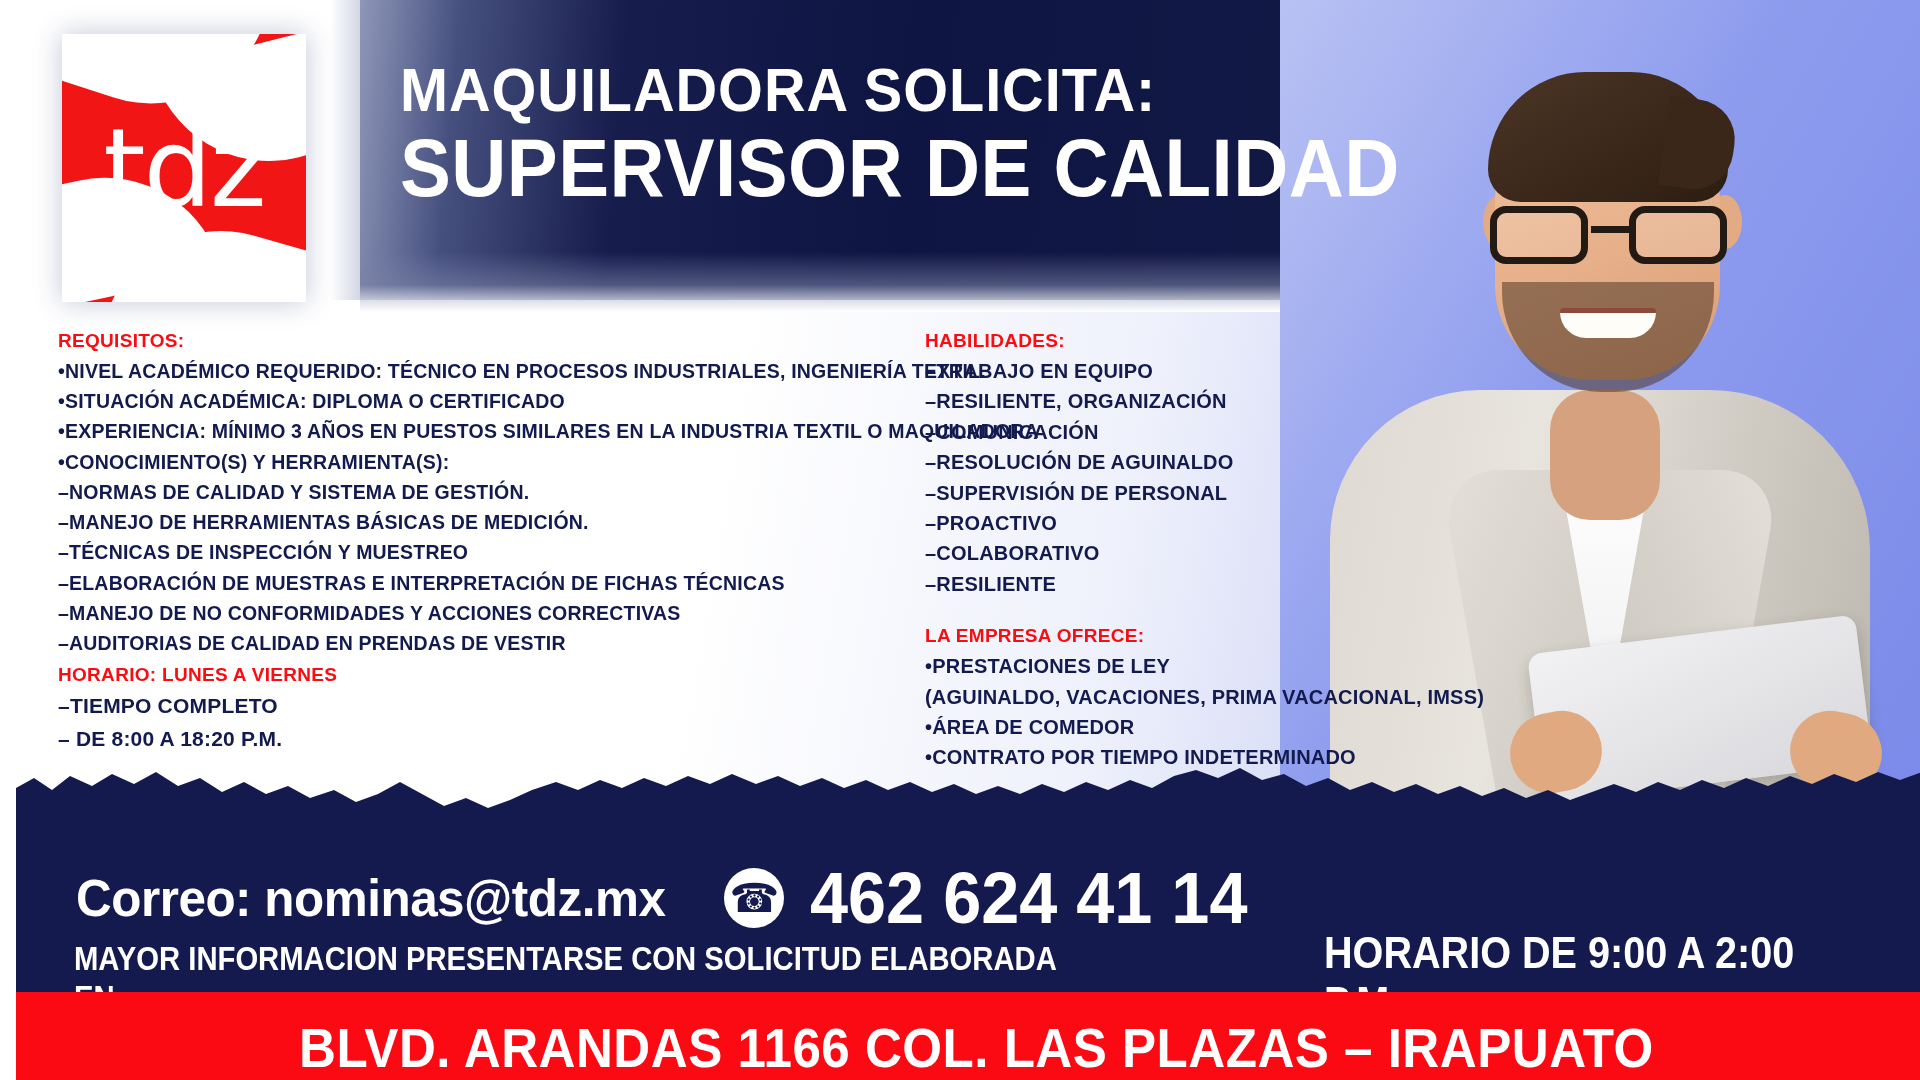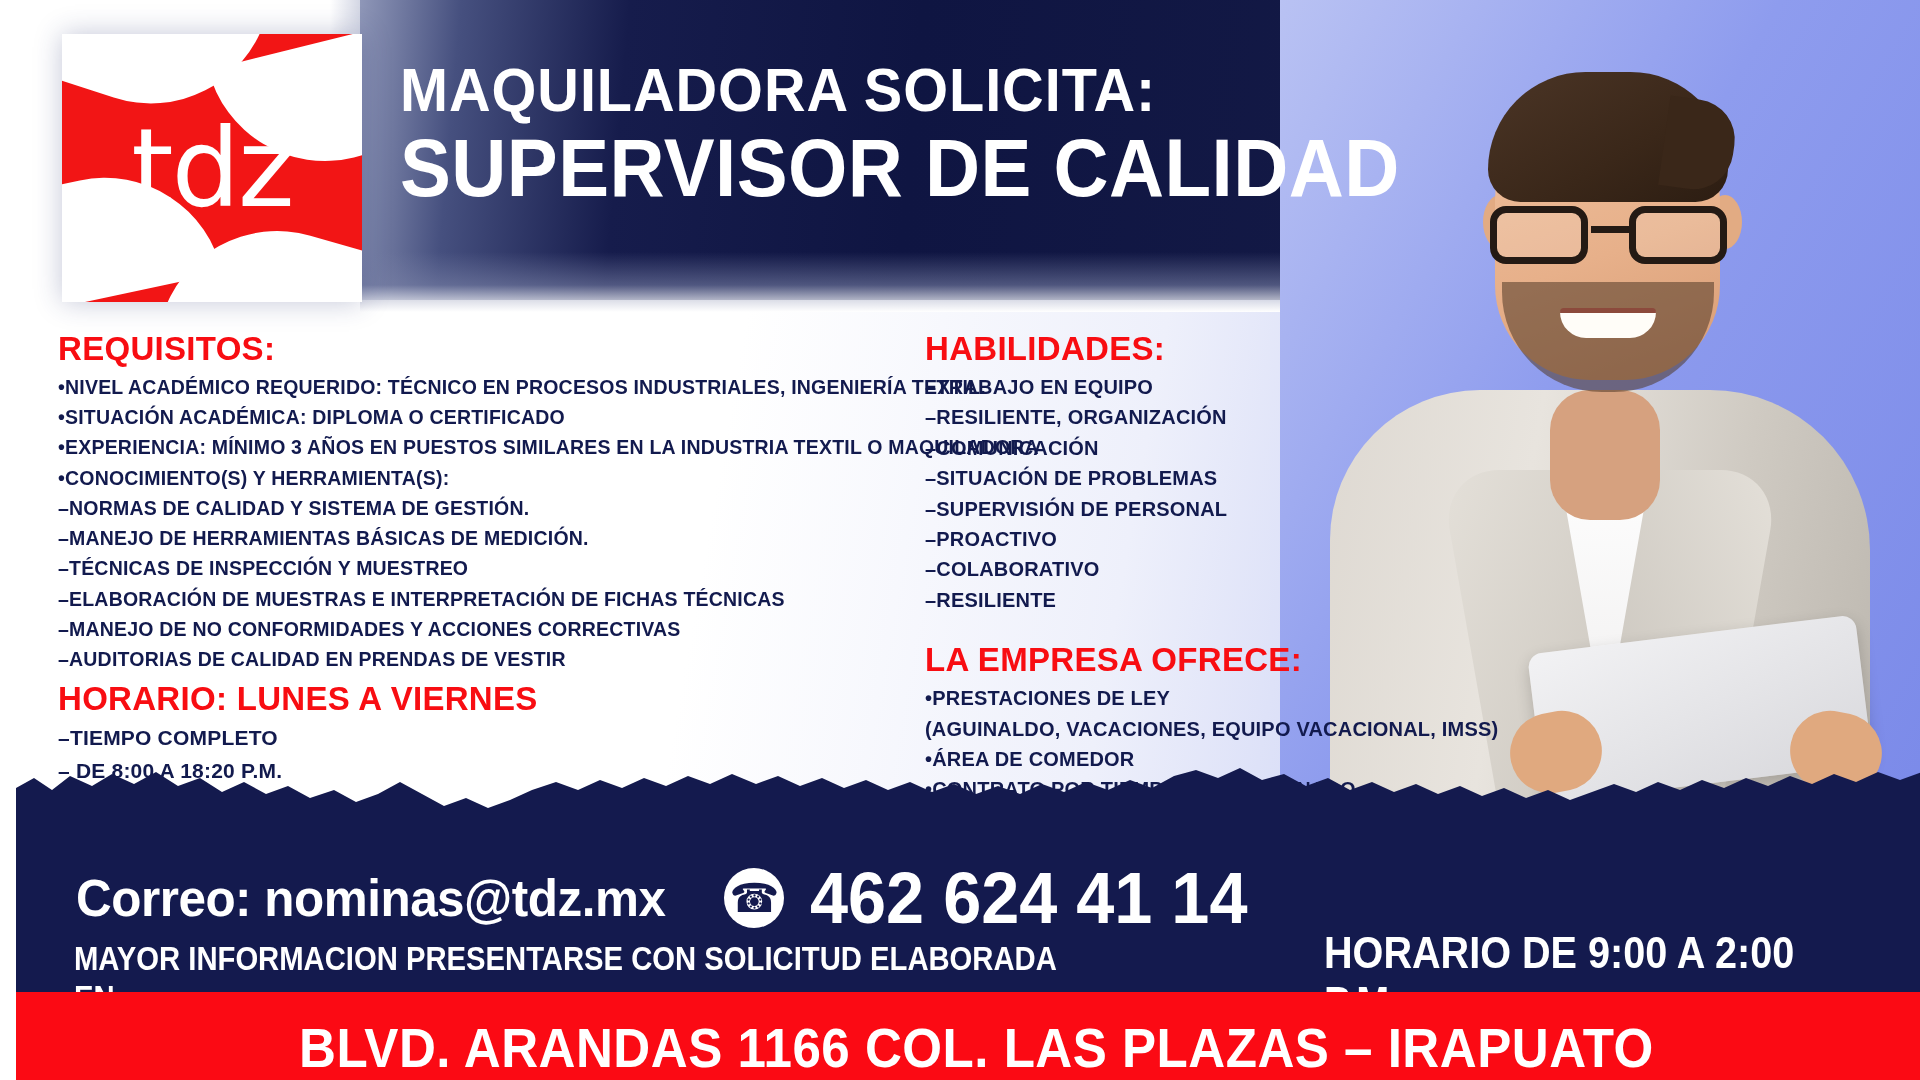--- a/index.html
+++ b/index.html
@@ -131,21 +131,21 @@
     line-height:1.02;
   }
   .h-line2{
     font-size:82px; font-weight:bold; letter-spacing:.5px;
     transform:scaleX(.93); transform-origin:left center;
     line-height:1.05; margin-top:4px;
   }
 
   
   .logo-box{
-    position:absolute; left:62px; top:34px; width:300px; height:268px;
+    position:absolute; left:62px; top:34px; width:244px; height:268px;
     background:#ffffff; z-index:6;
     box-shadow:0 0 26px rgba(40,50,110,.28);
   }
   .logo-inner{
     position:relative; width:100%; height:100%;
     background:#f21515; overflow:hidden;
   }
   .blade{
     position:absolute; background:#ffffff;
   }
@@ -164,21 +164,21 @@
   }
 
   
   .col-left{
     position:absolute; left:58px; top:330px; width:900px; z-index:5;
   }
   .col-right{
     position:absolute; left:925px; top:330px; width:470px; z-index:5;
   }
   .heading-red{
-    color:#f80d12; font-size:33px; font-weight:bold; letter-spacing:.3px;
+    color:#f80d12; font-size:19px; font-weight:bold; letter-spacing:.3px;
     margin-bottom:4px;
   }
   .item{
     color:#121a4e; font-size:19.5px; font-weight:bold;
     line-height:1.55; letter-spacing:.2px; white-space:nowrap;
   }
   .item.small{ font-size:17px; }
   .item.big{ font-size:21px; }
   .col-right .item{ font-size:20px; line-height:1.52; }
   .ofrece{ margin-top:26px; }
@@ -303,30 +303,30 @@
     <div class="heading-red" style="margin-top:6px">HORARIO: LUNES A VIERNES</div>
     <div class="item big">–TIEMPO COMPLETO</div>
     <div class="item big">– DE 8:00 A 18:20 P.M.</div>
   </div>
 
   <div class="col-right">
     <div class="heading-red">HABILIDADES:</div>
     <div class="item">–TRABAJO EN EQUIPO</div>
     <div class="item">–RESILIENTE, ORGANIZACIÓN</div>
     <div class="item">–COMUNICACIÓN</div>
-    <div class="item">–SITUACIÓN DE PROBLEMAS</div>
+    <div class="item">–RESOLUCIÓN DE AGUINALDO</div>
     <div class="item">–SUPERVISIÓN DE PERSONAL</div>
     <div class="item">–PROACTIVO</div>
     <div class="item">–COLABORATIVO</div>
     <div class="item">–RESILIENTE</div>
 
     <div class="ofrece">
       <div class="heading-red">LA EMPRESA OFRECE:</div>
       <div class="item">•PRESTACIONES DE LEY</div>
-      <div class="item small">(AGUINALDO, VACACIONES, EQUIPO VACACIONAL, IMSS)</div>
+      <div class="item small">(AGUINALDO, VACACIONES, PRIMA VACACIONAL, IMSS)</div>
       <div class="item">•ÁREA DE COMEDOR</div>
       <div class="item">•CONTRATO POR TIEMPO INDETERMINADO</div>
     </div>
   </div>
 
   <div class="footer">
     <div class="navy-band"></div>
     <div class="torn">
       <svg viewBox="0 0 1920 70" preserveAspectRatio="none">
         <path d="M0,28 L18,18 L36,30 L54,16 L76,26 L96,14 L118,24 L140,12 L162,26 L184,18 L206,32

